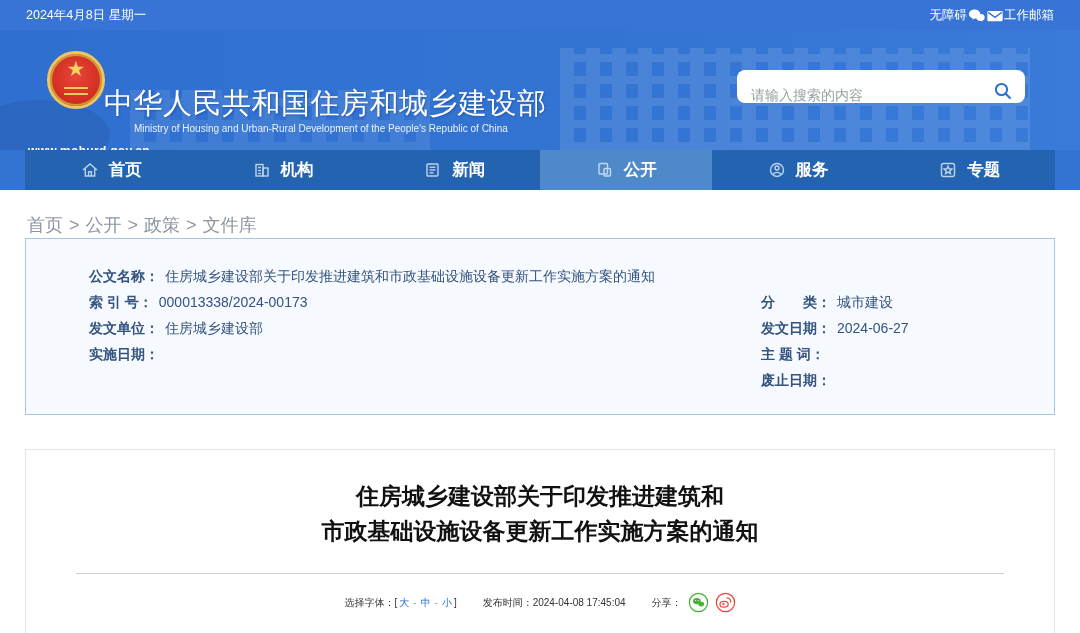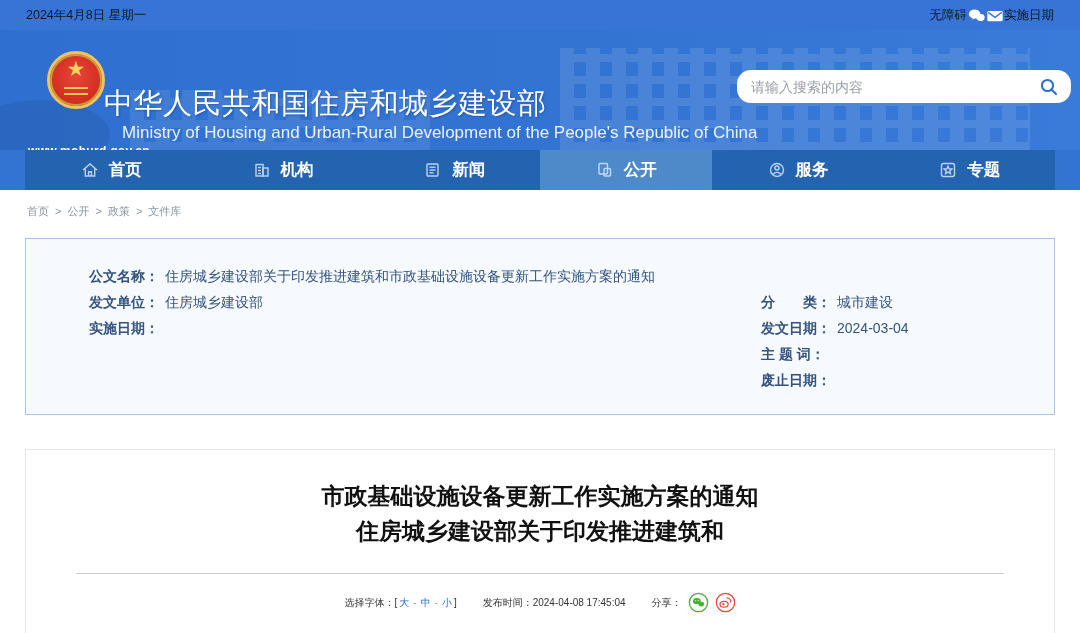--- a/index.html
+++ b/index.html
@@ -3,21 +3,21 @@
 <meta charset="utf-8">
 <style>
   * { margin:0; padding:0; box-sizing:border-box; }
   html,body { width:1080px; height:633px; overflow:hidden; background:#fff;
     font-family:"Liberation Sans","DejaVu Sans",sans-serif; }
 
   
   .topbar { height:30px; background:#3874d6; color:#fff; font-size:12.5px;
     display:flex; align-items:center; justify-content:space-between; padding:0 26px; }
   .topbar-right { display:flex; align-items:center; gap:0; }
-  .topbar a, .topbar span { color:#0f172a; text-decoration:none; }
+  .topbar a, .topbar span { color:#ffffff; text-decoration:none; }
   .tb-icon { display:inline-flex; align-items:center; }
 
   
   .header { position:relative; height:120px; overflow:hidden;
     background:linear-gradient(90deg,#2e6fd0 0%,#3374d3 55%,#3a7ad8 100%); }
   .bldg { position:absolute; opacity:.13; pointer-events:none;
     background:
       repeating-linear-gradient(90deg,#dcebff 0 14px,transparent 14px 26px),
       repeating-linear-gradient(0deg,#dcebff 0 8px,transparent 8px 22px); }
   .bldg.b1 { left:560px; top:18px; width:470px; height:102px; }
@@ -30,41 +30,41 @@
     border:3px solid #eec561; box-shadow:inset 0 0 0 2px #c99b35; }
   .emblem .star { position:absolute; left:0; right:0; top:4px; text-align:center;
     color:#f6d363; font-size:21px; line-height:21px; }
   .emblem .gate { position:absolute; left:14px; right:14px; bottom:11px; height:8px;
     border-top:2.5px solid #f1c85d; border-bottom:2.5px solid #f1c85d; }
   .site-url { position:absolute; left:28px; top:118px; transform:translateY(-50%);
     color:#fff; font-weight:bold; font-size:12px; letter-spacing:.3px; top:121px; }
   .site-title { position:absolute; left:104px; top:60px; color:#fff; font-weight:normal;
     font-size:29px; letter-spacing:.5px; white-space:nowrap;
     text-shadow:1px 1px 2px rgba(10,40,90,.35); top:54px;}
-  .site-sub { position:absolute; left:122px; top:93px; color:#eaf2fc; font-size:17px; white-space:nowrap; }
-
-  .search { position:absolute; left:737px; top:40px; width:334px; height:33px; background:#fff;
-    border-radius:14px; display:flex; align-items:center; padding:0 10px 0 14px; }
+  .site-sub { position:absolute; left:134px; top:93px; color:#eaf2fc; font-size:10px; white-space:nowrap; }
+
+  .search { position:absolute; left:737px; top:40px; width:288px; height:33px; background:#fff;
+    border-radius:8px; display:flex; align-items:flex-end; padding:0 10px 0 14px; }
   .search input { flex:1; border:none; outline:none; font-size:14px; color:#333;
     font-family:inherit; background:transparent; }
   .search input::placeholder { color:#9aa0a8; }
   .search-btn { width:24px; height:24px; display:flex; align-items:center; justify-content:center;
     cursor:pointer; background:none; border:none; }
 
   
   .navbar { height:40px; background:#3373d2; }
   .nav-inner { margin:0 25px; height:40px; background:#2463b0; display:flex; }
   .nav-item { flex:1; display:flex; align-items:center; justify-content:center; gap:9px;
     color:#fff; font-size:16.5px; font-weight:bold; cursor:pointer; }
   .nav-item.active { background:#4e8aca; }
   .nav-icon { display:inline-flex; opacity:.85; }
   .nav-icon svg { stroke:#d8e6f6; fill:none; stroke-width:1.4; }
 
   
-  .crumbs { padding:14px 0 0 27px; font-size:11px; color:#8b95a1; height:48px; }
+  .crumbs { padding:23px 0 0 27px; font-size:18px; color:#8b95a1; height:48px; }
   .crumbs a { color:#8b95a1; text-decoration:none; cursor:pointer; }
   .crumb-sep { margin:0 6px; }
 
   
   .meta-box { margin:0 25px; height:177px; background:#f6f9fd; border:1px solid #a9c3e2;
     padding:24px 0 0 63px; color:#34537f; font-size:14px; }
   .meta-row { line-height:26px; white-space:nowrap; }
   .meta-label { font-weight:bold; margin-right:6px; }
   .meta-cols { display:grid; grid-template-columns:672px auto; }
 
@@ -95,21 +95,21 @@
         <ellipse cx="14.2" cy="10.5" rx="4.4" ry="3.6" fill="#fff"></ellipse>
         <path d="M16.5 14.8 L15.2 12.4 L13 13.4 Z" fill="#fff"></path>
       </svg>
     </span>
     <span class="tb-icon">
       <svg width="18" height="15" viewBox="0 0 20 16">
         <rect x="1.5" y="3" width="17" height="11.5" rx="1.5" fill="#fff"></rect>
         <path d="M2.5 4.5 L10 10 L17.5 4.5" stroke="#3874d6" stroke-width="1.5" fill="none"></path>
       </svg>
     </span>
-    <a>实施日期</a>
+    <a>工作邮箱</a>
   </div>
 </div>
 
 <div class="header">
   <div class="bldg b1"></div>
   <div class="bldg b2"></div>
   <div class="tree"></div>
 
   <div class="emblem">
     <div class="star">★</div>
@@ -198,47 +198,50 @@
   <a>首页</a><span class="crumb-sep">&gt;</span><a>公开</a><span class="crumb-sep">&gt;</span><a>政策</a><span class="crumb-sep">&gt;</span><a>文件库</a>
 </div>
 
 <div class="meta-box">
   <div class="meta-row">
     <span class="meta-label">公文名称：</span><span class="meta-value">住房城乡建设部关于印发推进建筑和市政基础设施设备更新工作实施方案的通知</span>
   </div>
   <div class="meta-cols">
     <div>
       <div class="meta-row">
+        <span class="meta-label">索 引 号：</span><span class="meta-value">000013338/2024-00173</span>
+      </div>
+      <div class="meta-row">
         <span class="meta-label">发文单位：</span><span class="meta-value">住房城乡建设部</span>
       </div>
       <div class="meta-row">
         <span class="meta-label">实施日期：</span><span class="meta-value"></span>
       </div>
     </div>
     <div>
       <div class="meta-row">
         <span class="meta-label">分　　类：</span><span class="meta-value">城市建设</span>
       </div>
       <div class="meta-row">
-        <span class="meta-label">发文日期：</span><span class="meta-value">2024-03-04</span>
+        <span class="meta-label">发文日期：</span><span class="meta-value">2024-06-27</span>
       </div>
       <div class="meta-row">
         <span class="meta-label">主 题 词：</span><span class="meta-value"></span>
       </div>
       <div class="meta-row">
         <span class="meta-label">废止日期：</span><span class="meta-value"></span>
       </div>
     </div>
   </div>
 </div>
 
 <div class="article">
   <div class="article-title">
+    <div>住房城乡建设部关于印发推进建筑和</div>
     <div>市政基础设施设备更新工作实施方案的通知</div>
-    <div>住房城乡建设部关于印发推进建筑和</div>
   </div>
   <hr class="article-divider">
   <div class="article-info">
     <span>选择字体：[</span>
       <a class="fs-link">大</a>
       <span class="fs-dash">-</span>
       <a class="fs-link">中</a>
       <span class="fs-dash">-</span>
       <a class="fs-link">小</a>
       <span>]</span>

